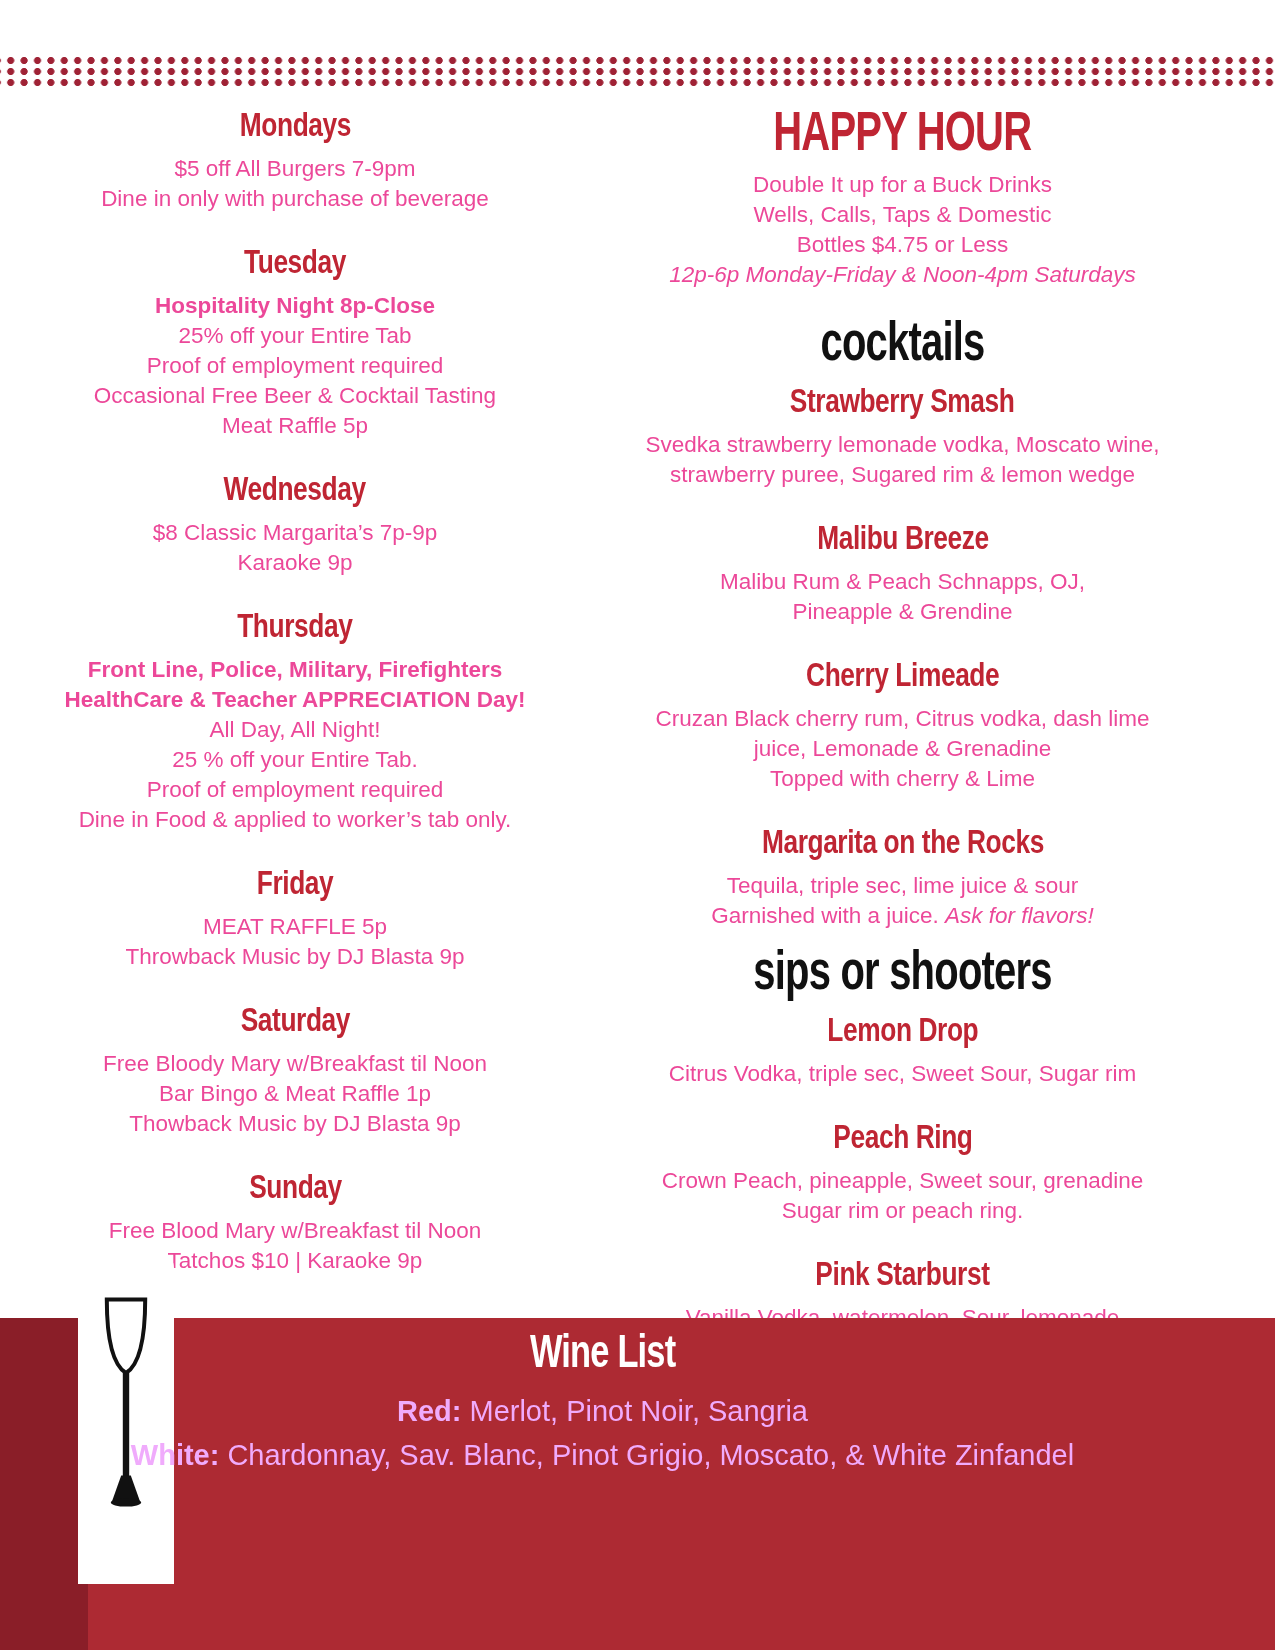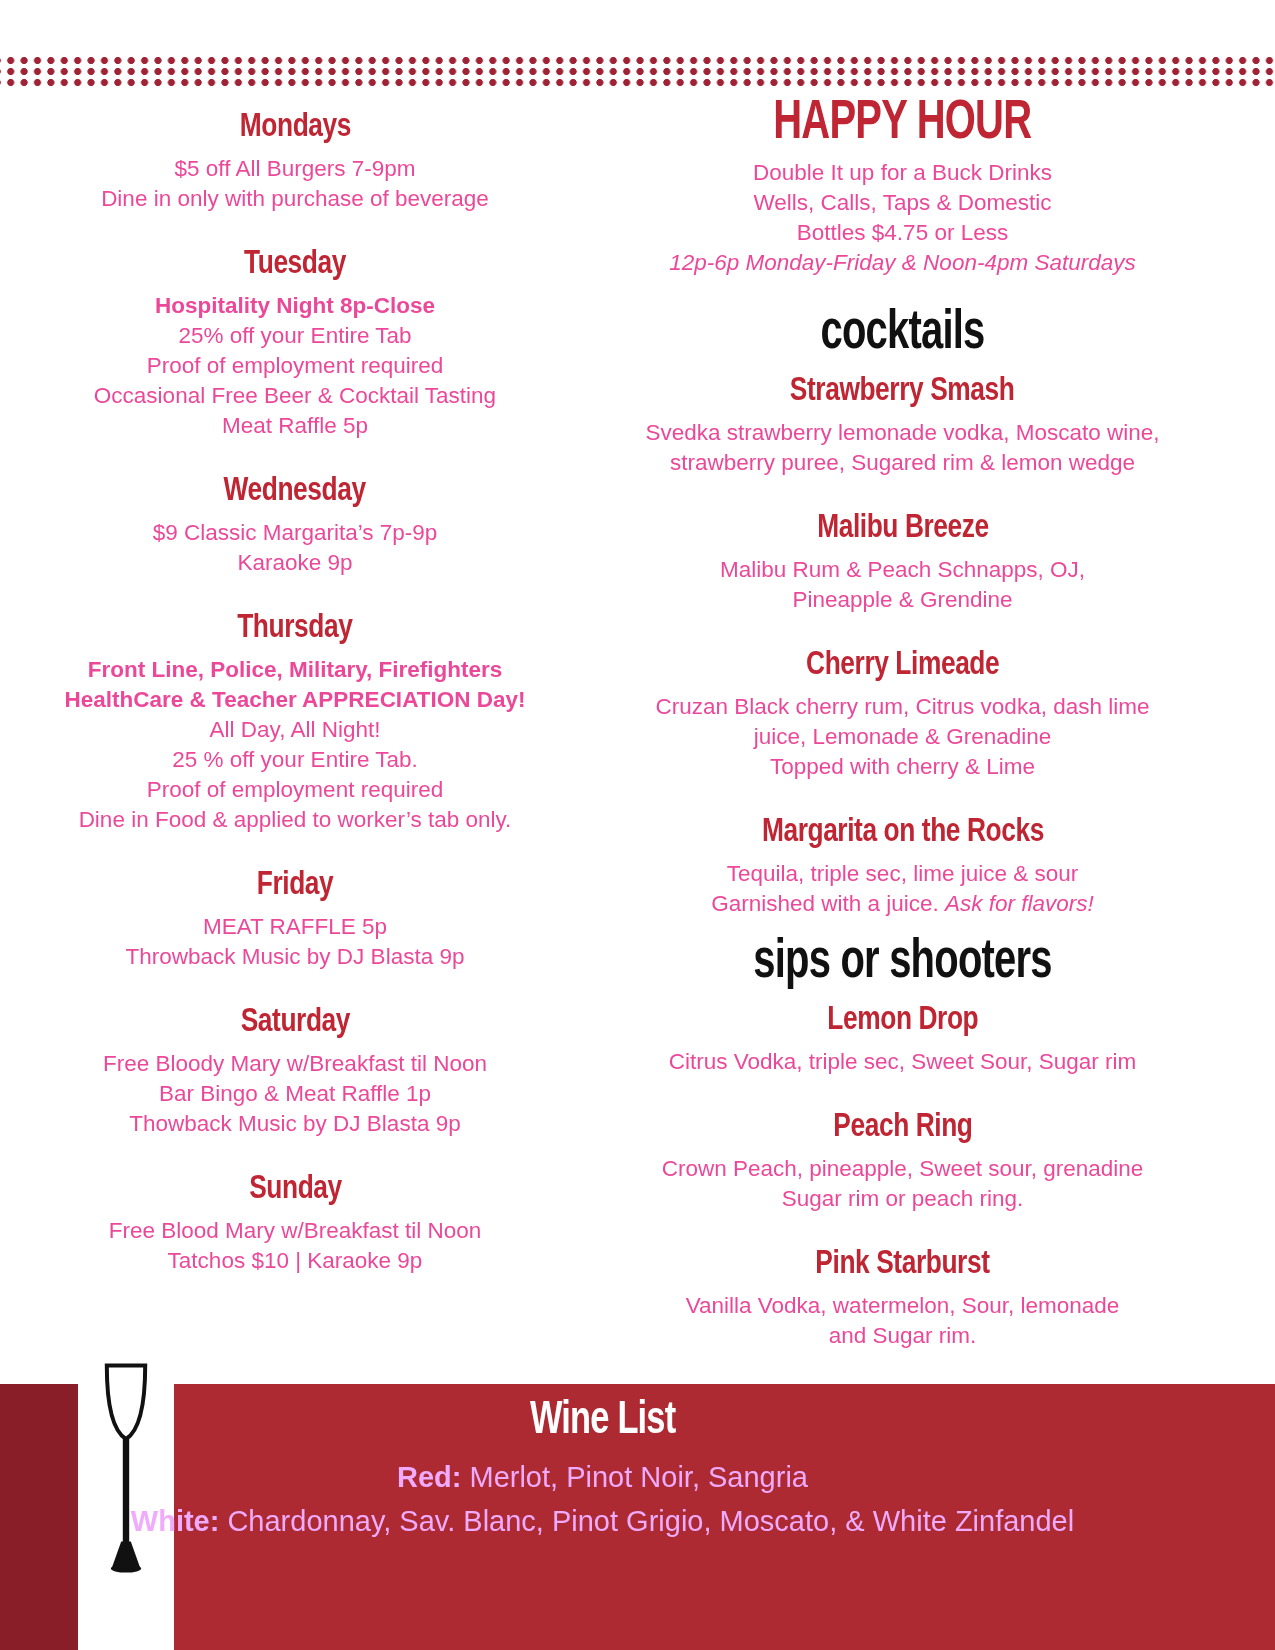--- a/index.html
+++ b/index.html
@@ -7,41 +7,41 @@
     width:1275px;height:1650px;position:relative;background:#ffffff;
     font-family:"Liberation Sans", sans-serif;color:#151515;overflow:hidden;
   }
   .dots{
     position:absolute;top:53px;left:0;width:100%;height:33px;
     background-image:radial-gradient(circle,#9f2235 3.2px, rgba(0,0,0,0) 3.9px);
     background-size:13.4px 11px;background-position:4px 2px;
   }
   .col{position:absolute;text-align:center;}
   .col-left{left:25px;top:108px;width:540px;}
-  .col-right{left:620px;top:92px;width:565px;}
+  .col-right{left:620px;top:104px;width:565px;}
   .h1-wrap{line-height:54px;}
   .h1{
     display:inline-block;font-weight:bold;font-size:50px;color:#111111;
     letter-spacing:-1px;white-space:nowrap;transform:scale(0.8,1.1);
   }
   .h1.red{color:#bf2533;}
   .h2-wrap{line-height:34px;margin-bottom:7px;}
   .h2{
     display:inline-block;font-weight:bold;font-size:31px;color:#bf2533;
     letter-spacing:-0.5px;white-space:nowrap;transform:scale(0.85,1.08);
   }
   .title-wrap{margin-bottom:38px;}
   .block{margin-bottom:31px;}
   .menu-line{font-size:22.5px;line-height:30px;color:#ec4899;}
   .b{font-weight:bold;}
   .i{font-style:italic;}
   .hh-block{margin-bottom:24px;}
   .section-head{margin-bottom:4px;margin-top:2px;}
   .footer{
-    position:absolute;left:0;bottom:0;width:100%;height:266px;
+    position:absolute;left:0;bottom:0;width:100%;height:332px;
     background:#ad2a33;color:#ffffff;text-align:center;
   }
   .footer-strip{position:absolute;left:0;top:0;width:88px;height:100%;background:#8a1e28;z-index:1;}
   .glass-box{
     position:absolute;left:78px;top:-64px;width:96px;height:330px;
     background:#ffffff;border-radius:14px 14px 0 0;z-index:2;text-align:center;
   }
   .glass-box svg{margin-top:14px;}
   .footer-content{position:relative;z-index:3;padding-top:10px;padding-right:70px;}
   .footer-title-wrap{line-height:48px;margin-bottom:4px;}
@@ -69,21 +69,21 @@
     <div class="h2-wrap"><span class="h2">Tuesday</span></div>
     <div class="menu-line b">Hospitality Night 8p-Close</div>
     <div class="menu-line">25% off your Entire Tab</div>
     <div class="menu-line">Proof of employment required</div>
     <div class="menu-line">Occasional Free Beer &amp; Cocktail Tasting</div>
     <div class="menu-line">Meat Raffle 5p</div>
   </section>
 
   <section class="block">
     <div class="h2-wrap"><span class="h2">Wednesday</span></div>
-    <div class="menu-line">$9 Classic Margarita’s 7p-9p</div>
+    <div class="menu-line">$8 Classic Margarita’s 7p-9p</div>
     <div class="menu-line">Karaoke 9p</div>
   </section>
 
   <section class="block">
     <div class="h2-wrap"><span class="h2">Thursday</span></div>
     <div class="menu-line b">Front Line, Police, Military, Firefighters</div>
     <div class="menu-line b">HealthCare &amp; Teacher APPRECIATION Day!</div>
     <div class="menu-line">All Day, All Night!</div>
     <div class="menu-line">25 % off your Entire Tab.</div>
     <div class="menu-line">Proof of employment required</div>

